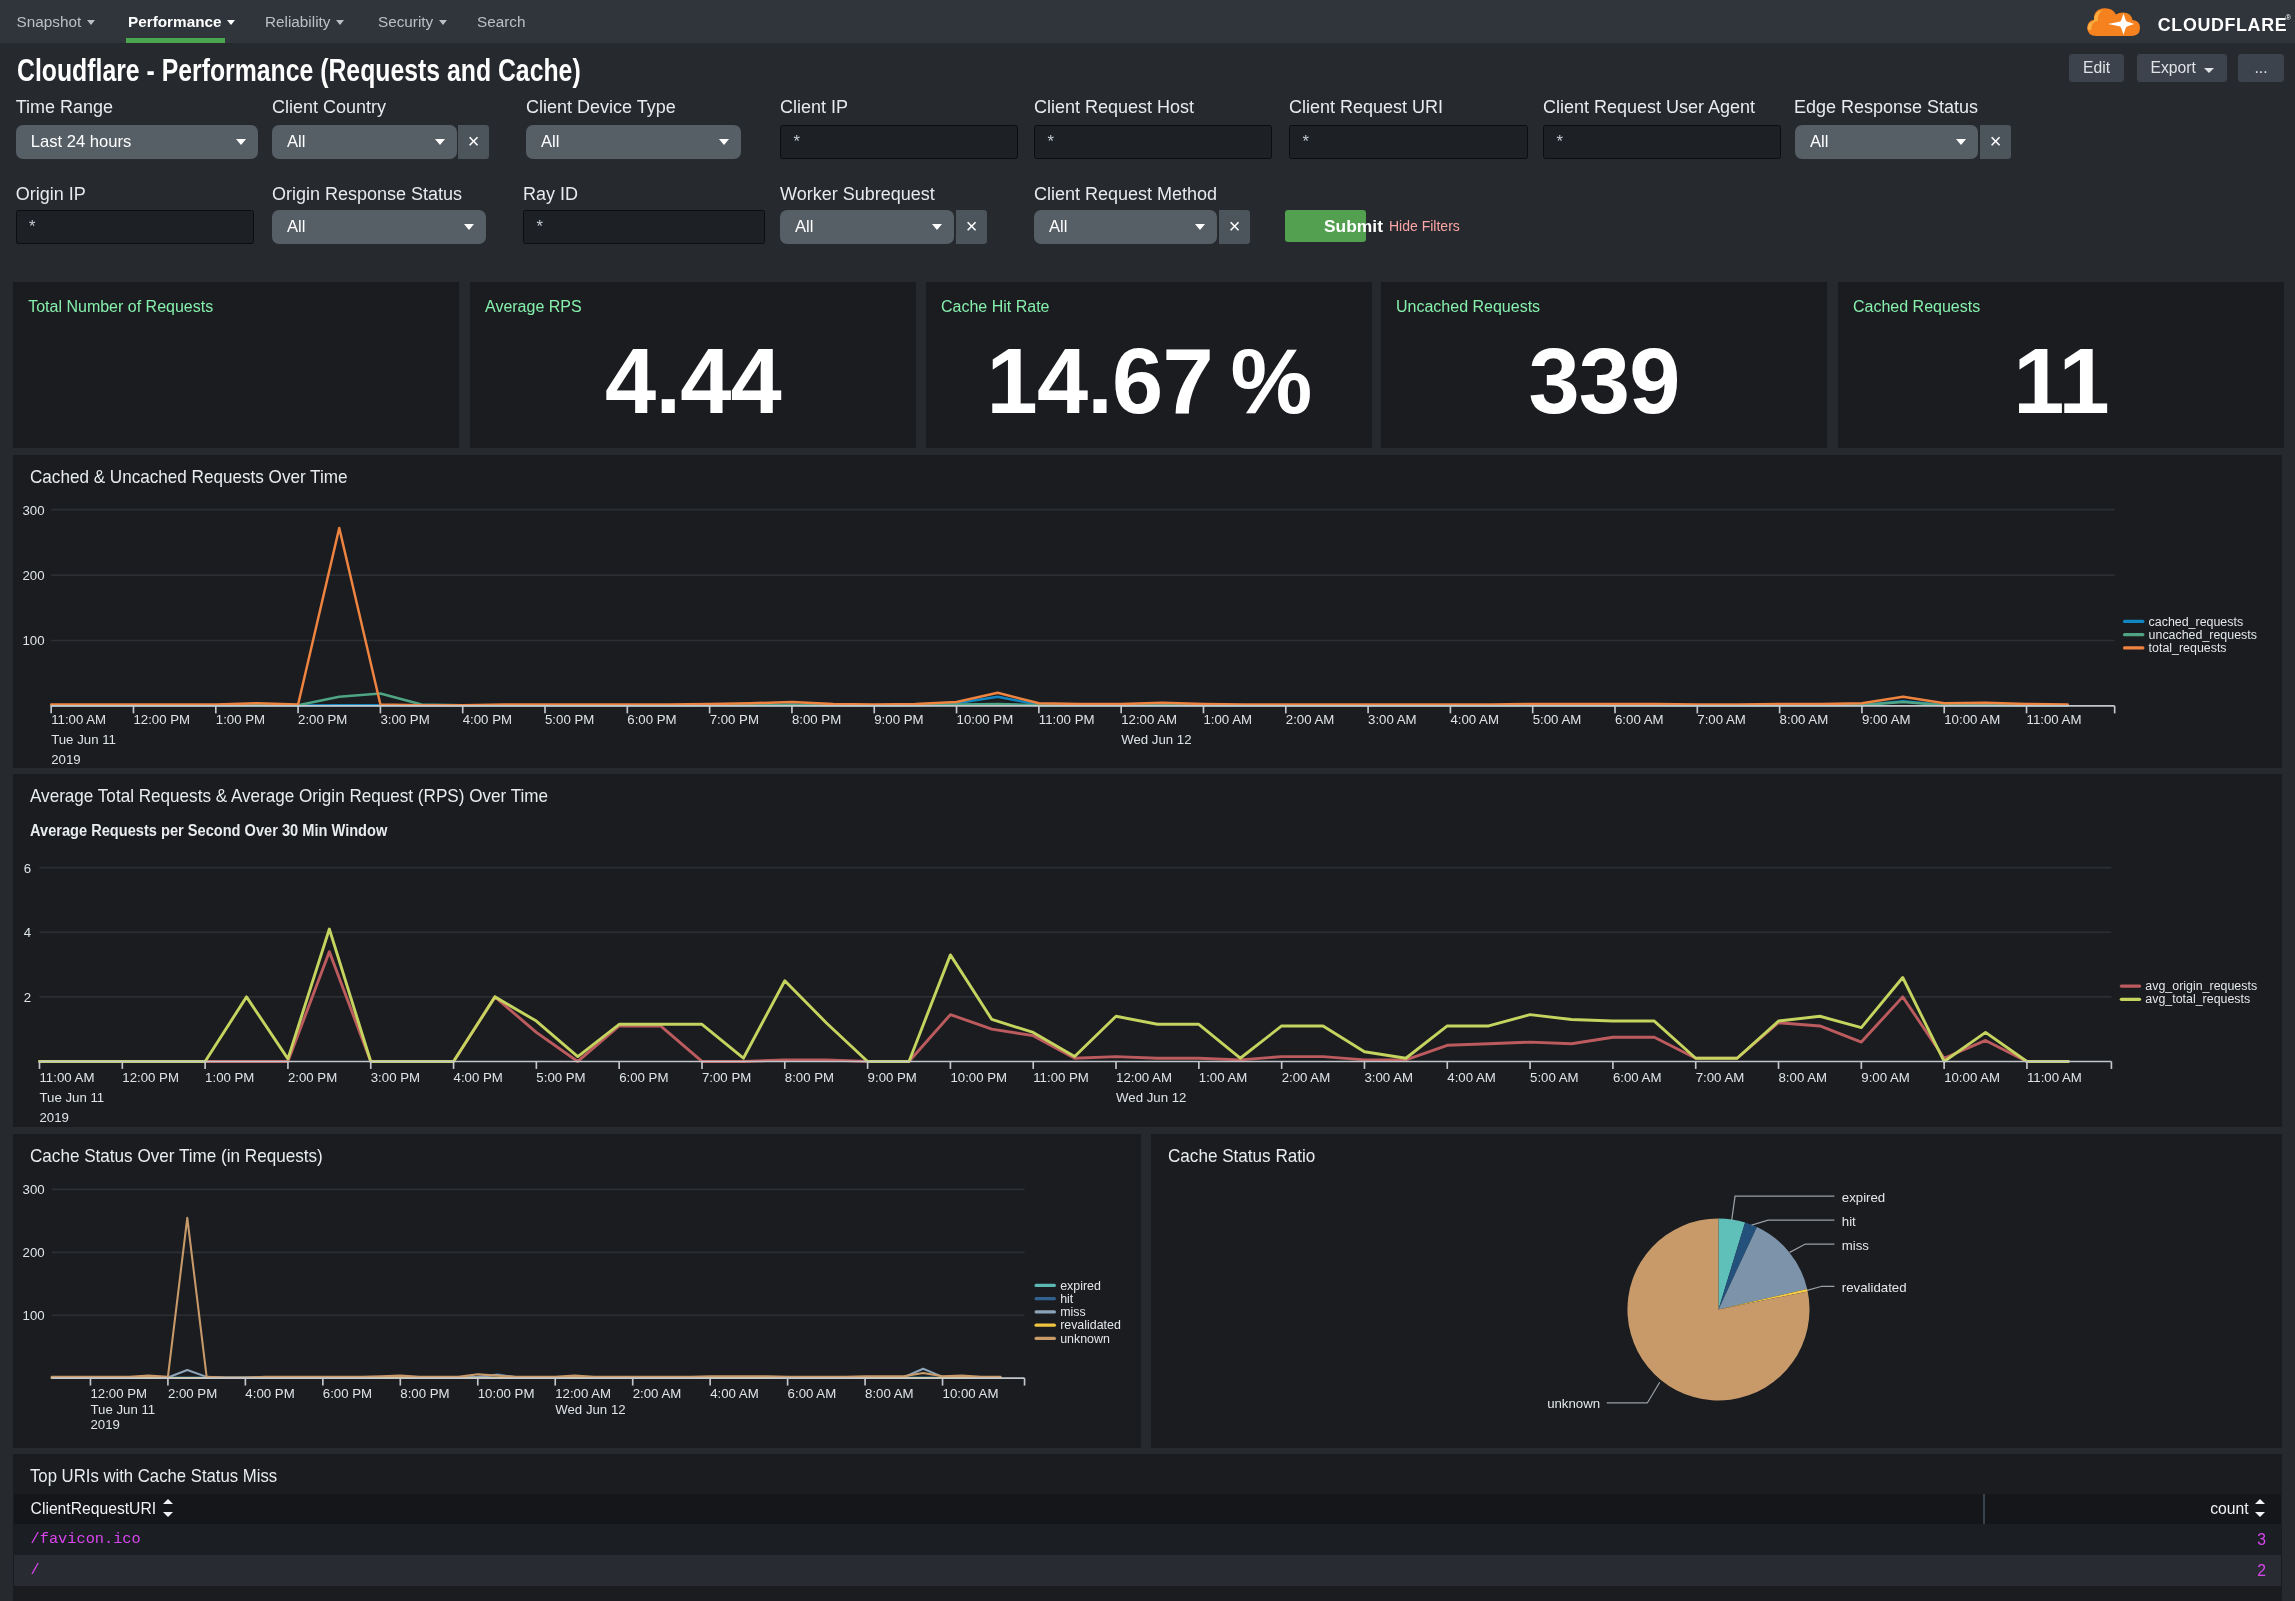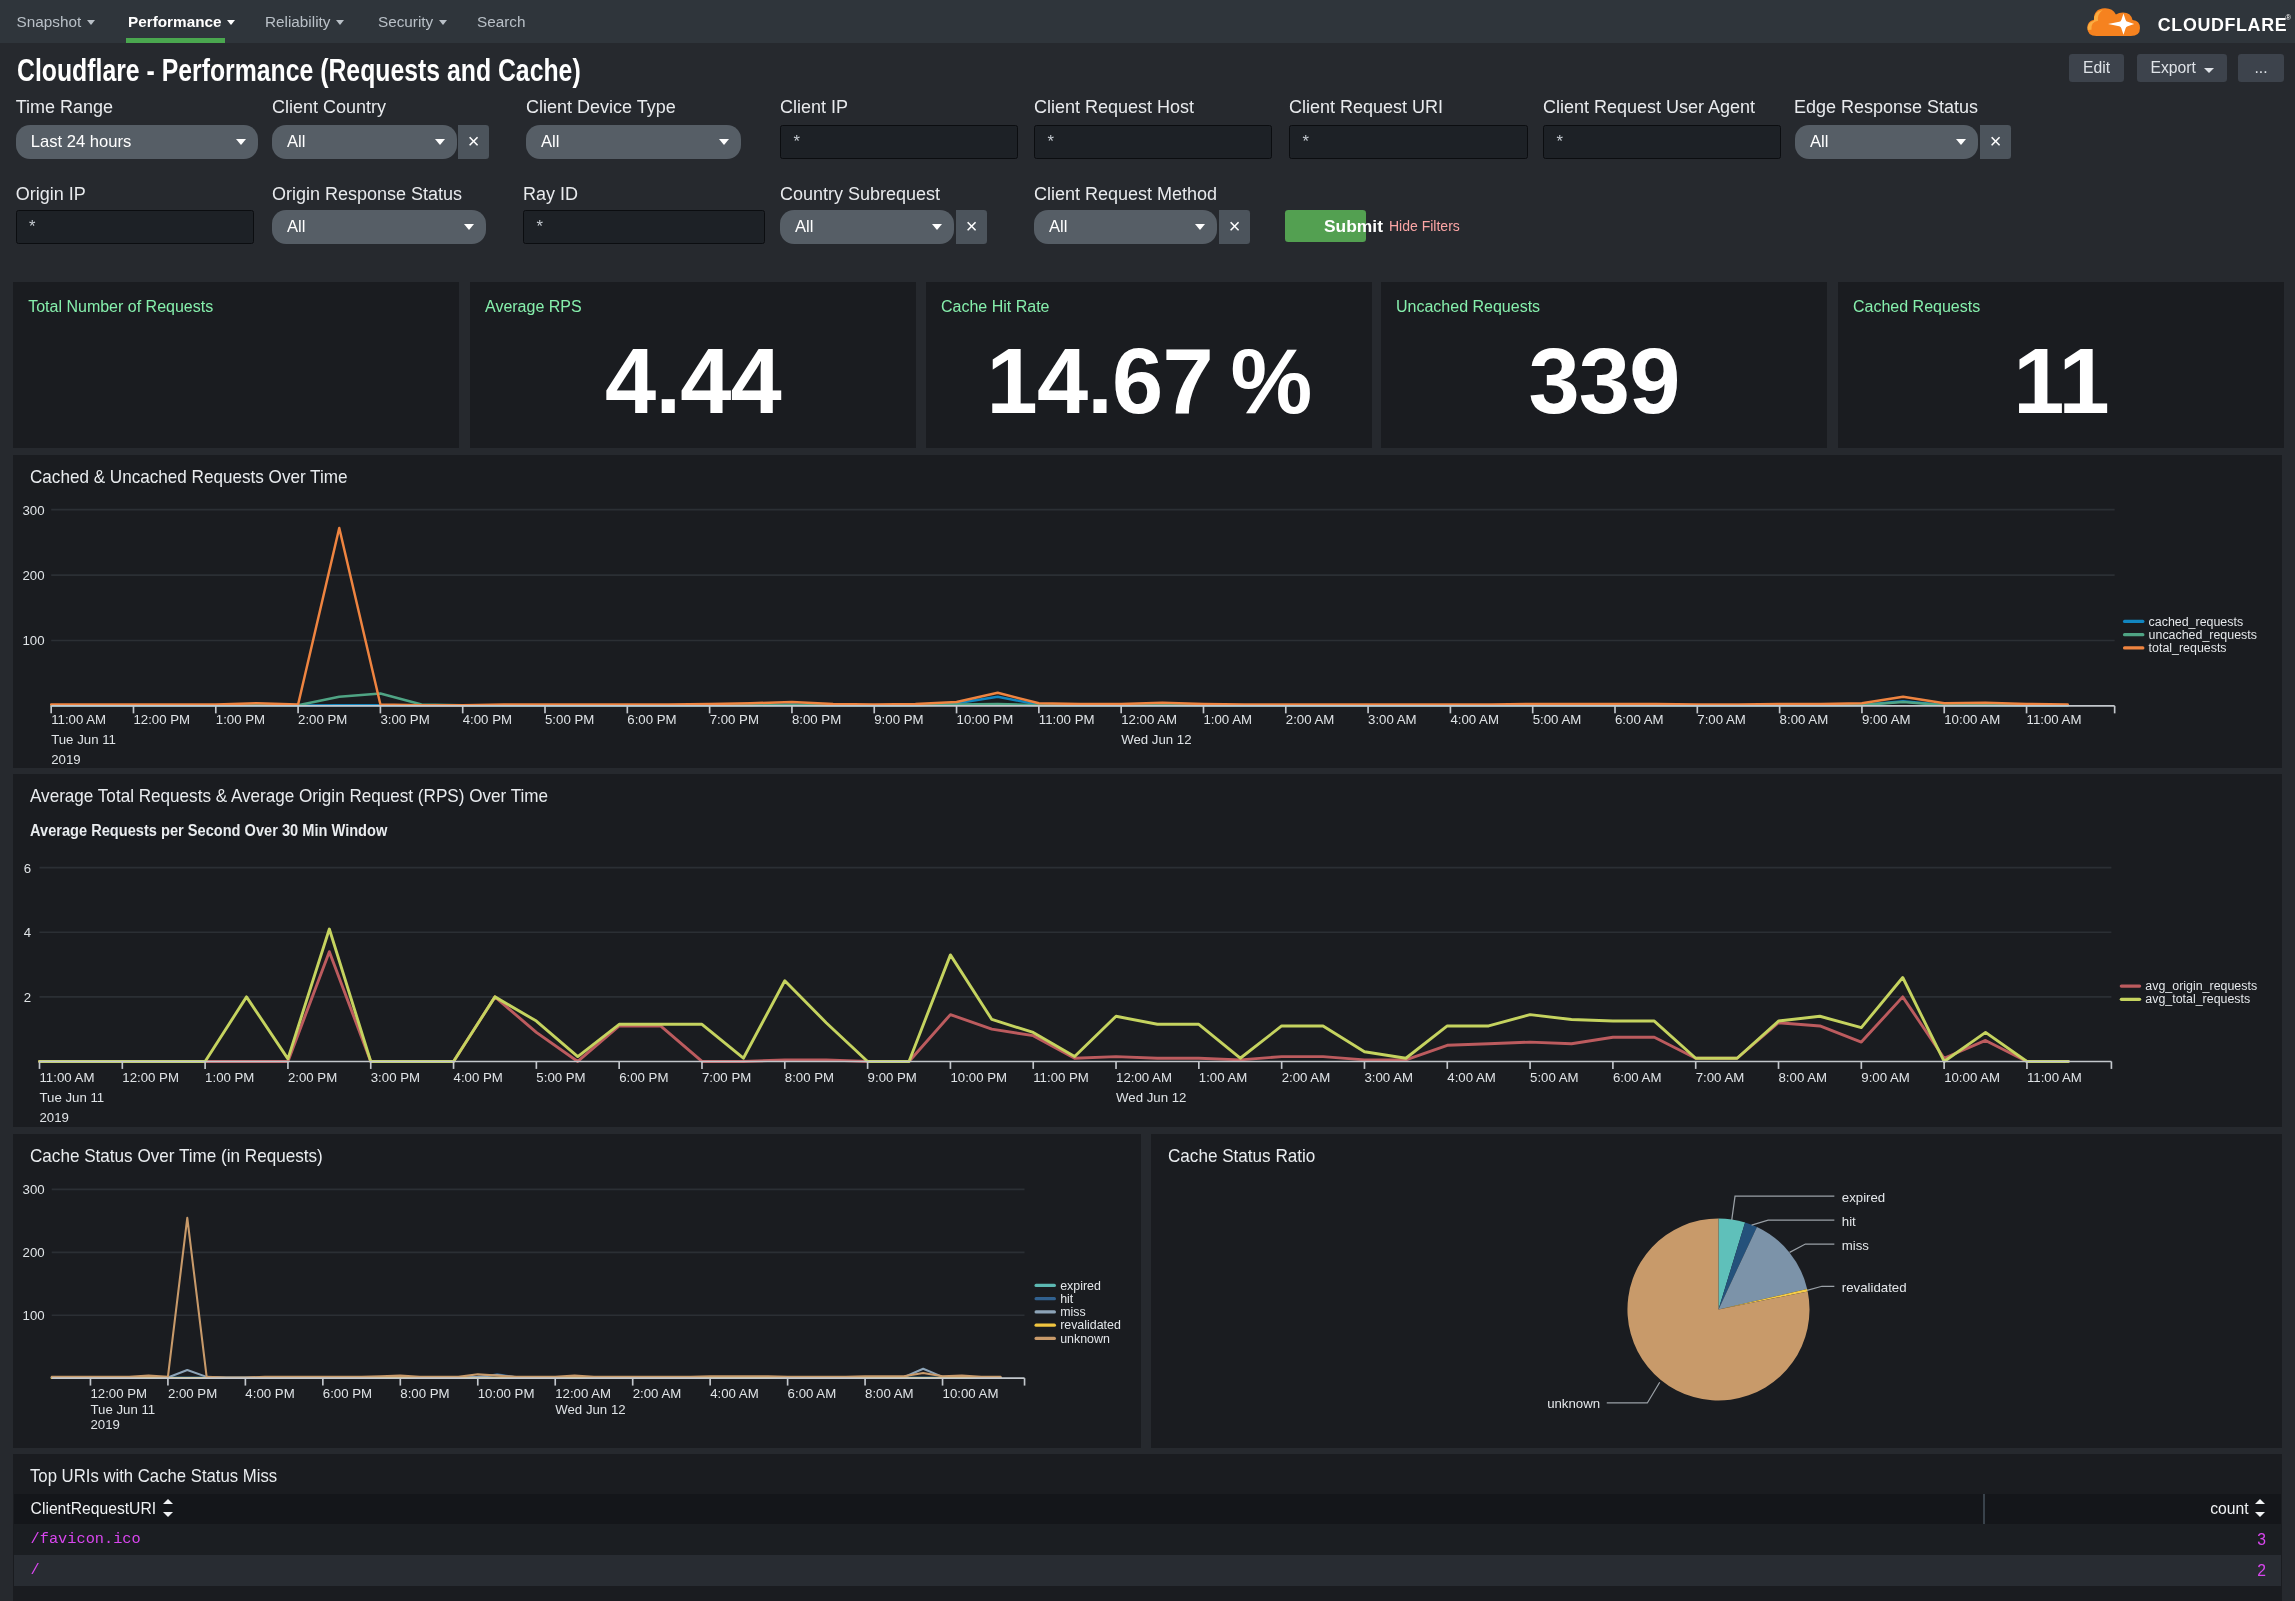--- a/index.html
+++ b/index.html
@@ -3,21 +3,21 @@
 * { margin:0; padding:0; box-sizing:border-box; }
 html,body { width:2295px; height:1602px; background:#26292e; font-family:"Liberation Sans",sans-serif; overflow:hidden; }
 .nav { position:absolute; left:0; top:0; width:2295px; height:43px; background:#2f353b; }
 .nav .it { position:absolute; top:0; height:43px; line-height:43px; color:#b9c0c7; font-size:15.3px; }
 .nav .caret { display:inline-block; width:0; height:0; border-left:4.1px solid transparent; border-right:4.1px solid transparent; border-top:5px solid #b9c0c7; margin-left:5.8px; vertical-align:middle; }
 .gr { position:absolute; left:126px; top:38px; width:99px; height:5px; background:#4aa74f; }
 .title { position:absolute; left:17.4px; top:53px; color:#fff; font-size:31px; font-weight:bold; transform:scaleX(0.8); transform-origin:left center; white-space:nowrap; }
 .btn { position:absolute; top:54px; height:28px; background:#3d434c; border-radius:3.3px; color:#dfe3e8; font-size:15.7px; line-height:28px; text-align:center; }
 .flabel { position:absolute; color:#e8eaed; font-size:18px; white-space:nowrap; }
 .frow { position:absolute; left:0; width:2295px; }
-.dd { position:absolute; top:0; height:34px; background:#565e66; border-radius:14px; color:#fff; font-size:16.6px; line-height:34px; }
+.dd { position:absolute; top:0; height:34px; background:#565e66; border-radius:7px; color:#fff; font-size:16.6px; line-height:34px; }
 .dd span:first-child { margin-left:15px; }
 .dd .car { position:absolute; right:11.6px; top:14px; width:0; height:0; border-left:5.8px solid transparent; border-right:5.8px solid transparent; border-top:6.6px solid #fff; }
 .xb { position:absolute; top:0; width:31px; height:34px; background:#4c545c; border-radius:0 3.3px 3.3px 0; color:#fff; font-size:20px; line-height:32px; text-align:center; }
 .inp { position:absolute; top:0; height:34px; background:#1d2126; border:1.7px solid #0b0d10; border-radius:2.5px; color:#c6ccd2; font-size:16.6px; line-height:31px; padding-left:12.4px; }
 .submit { position:absolute; left:1285px; top:0; width:81px; height:32px; background:#53a051; border-radius:3.3px; color:#fff; font-weight:bold; font-size:17.4px; line-height:32px; text-align:center;padding-left:39px; }
 .hidef { position:absolute; left:1389px; top:8.3px; color:#fca5a5; font-size:14px; }
 .panel { position:absolute; background:#1a1c20; }
 .ptitle { position:absolute; left:16.6px; top:10.8px; color:#e9ecef; font-size:19px; white-space:nowrap; transform:scaleX(0.9); transform-origin:left top; }
 .kpi { position:absolute; top:282px; height:166px; width:446px; background:#1a1c20; }
 .kt { margin:15.7px 0 0 15px; color:#86efac; font-size:16px; }
@@ -71,21 +71,21 @@
     <div class="inp" style="left:1034px;width:238px">*</div>
     <div class="inp" style="left:1289px;width:239px">*</div>
     <div class="inp" style="left:1543px;width:238px">*</div>
     <div class="dd" style="left:1795px;width:183px"><span>All</span><span class="car"></span></div>
     <div class="xb" style="left:1980px">×</div>
   </div>
 <div class="frow" style="top:184px">
     <div class="flabel" style="left:15.7px">Origin IP</div>
     <div class="flabel" style="left:272px">Origin Response Status</div>
     <div class="flabel" style="left:523px">Ray ID</div>
-    <div class="flabel" style="left:780px">Country Subrequest</div>
+    <div class="flabel" style="left:780px">Worker Subrequest</div>
     <div class="flabel" style="left:1034px">Client Request Method</div>
   </div>
 <div class="frow" style="top:210px">
     <div class="inp" style="left:15.7px;width:238px">*</div>
     <div class="dd" style="left:272px;width:214px"><span>All</span><span class="car"></span></div>
     <div class="inp" style="left:523px;width:242px">*</div>
     <div class="dd" style="left:780px;width:174px"><span>All</span><span class="car"></span></div>
     <div class="xb" style="left:956px">×</div>
     <div class="dd" style="left:1034px;width:183px"><span>All</span><span class="car"></span></div>
     <div class="xb" style="left:1219px">×</div>

